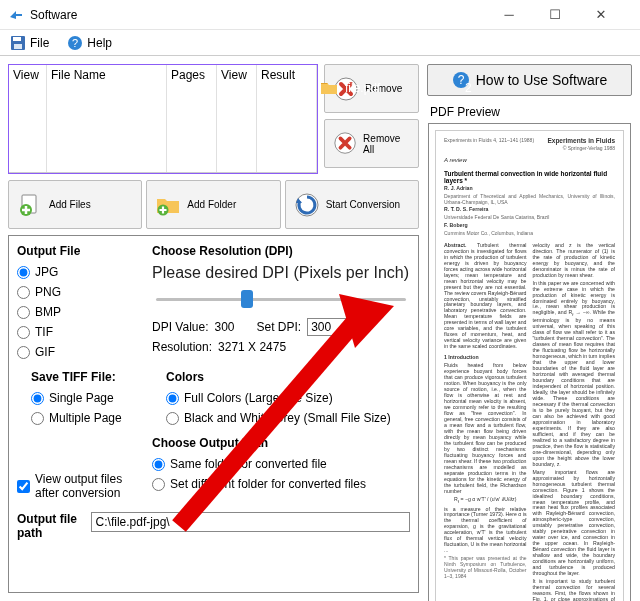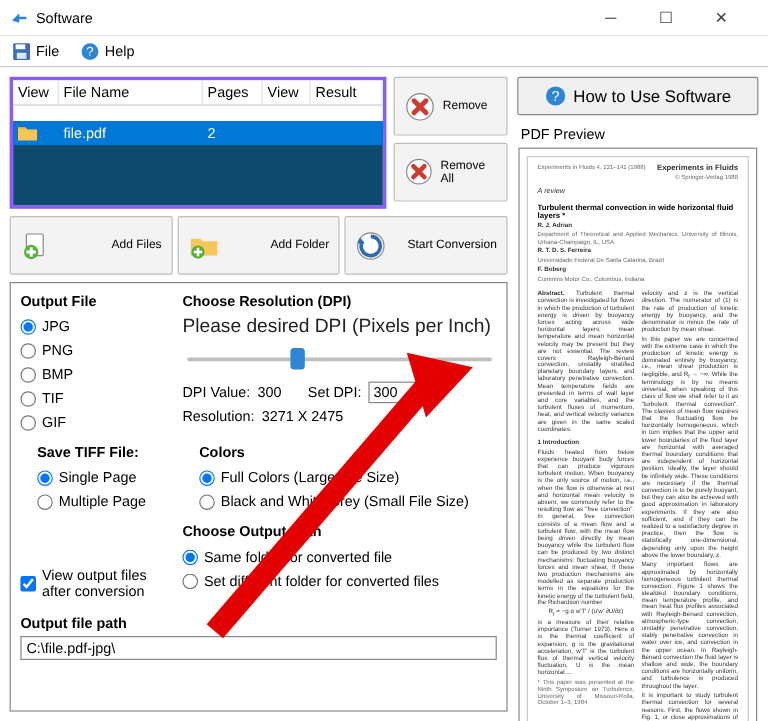--- a/index.html
+++ b/index.html
@@ -9,52 +9,52 @@
   .titlebar .title { flex:1; font-size:12px; }
   .titlebar .winbtns { display:flex; }
   .titlebar .winbtn { width:46px; height:30px; display:flex; align-items:center; justify-content:center; color:#444; font-size:13px; font-family:Arial;}
   .menubar { height:26px; display:flex; align-items:center; padding:0 6px; gap:10px; border-bottom:1px solid #ccc;}
   .menubar .mitem { display:flex; align-items:center; gap:4px; padding:2px 4px; font-size:12px; }
   .disk-icon, .help-icon { width:16px; height:16px; display:inline-block; }
   .content { display:flex; padding:8px; gap:8px; height:calc(601px - 30px - 26px); }
   .leftcol { flex:1; display:flex; flex-direction:column; gap:6px; }
   .rightcol { width:236px; display:flex; flex-direction:column; gap:6px; }
   .filegrid-wrap { display:flex; gap:6px; height:110px;}
-  .grid-panel { flex:1; border:3px solid #8b5cf6; background:#fff; display:flex; flex-direction:column; }
+  .grid-panel { flex:1; border:1px solid #8b5cf6; background:#fff; display:flex; }
   .grid-header { display:flex; background:#fff; border-bottom:1px solid #ccc; font-size:12px;}
   .grid-header .cell { padding:3px 4px; border-right:1px solid #e0e0e0; }
   .grid-body { flex:1; background:#0c4a6e; position:relative;margin-top:13px; }
   .grid-row { position:absolute; top:0; left:0; right:0; height:20px; display:flex; background:#0078d7; color:#fff; align-items:center; font-size:12px;}
   .grid-row .cell { padding:0 4px; display:flex; align-items:center; gap:3px; height:100%; }
   .col-view { width:38px; }
   .col-fname { flex:1; min-width:120px; }
   .col-pages { width:50px; }
   .col-view2 { width:40px; }
   .col-result { width:60px; }
   .gridside { width:95px; display:flex; flex-direction:column; gap:6px;}
   .btn { background:#f3f3f3; border:1px solid #bdbdbd; border-radius:2px; padding:4px 6px; display:flex; align-items:center; gap:6px; font-size:12px; cursor:pointer; }
   .btn.big { height:49px; padding:4px 8px; font-size:10px;}
   .btn .icon { width:18px; height:18px; }
   .big .icon { width:26px; height:26px;}
   .actionrow { display:flex; gap:4px; }
-  .actionrow .btn { flex:1; justify-content:space-between; }
+  .actionrow .btn { flex:1; justify-content:flex-start; }
   .options { border:1px solid #888; flex:1; padding:8px 8px 18px 8px; display:flex; flex-direction:column; gap:6px; position:relative; }
   .row-grid { display:flex; gap:10px;}
   .leftopts { width:125px; display:flex; flex-direction:column; gap:4px;}
   .rightopts { flex:1; display:flex; flex-direction:column; gap:4px;}
   .section-title { font-weight:bold; font-size:12px; margin-bottom:2px;}
   .radio, .check { display:flex; align-items:center; gap:5px; font-size:12px; padding:1px 0;}
   .radio input, .check input { margin:0; }
   .subtext { font-size:16px; color:#222; }
   .slider-wrap { position:relative; height:22px; margin:2px 4px 4px 4px;}
   .track { position:absolute; top:10px; left:0; right:0; height:3px; background:#bfbfbf; border-radius:2px;}
   .thumb { position:absolute; top:2px; width:12px; height:18px; background:#2e84d5; border-radius:3px; }
   .dpirow { display:flex; gap:6px; align-items:center; font-size:12px; }
   .dpi-input { width:44px; border:1px solid #888; padding:1px 3px; font-size:12px; text-align:left; height:18px;}
-  .outpathrow { display:flex; flex-direction:column; gap:2px; }
+  .outpathrow { display:flex; flex-direction:row; gap:2px; }
   .outpath-input { width:100%; border:1px solid #888; padding:2px 4px; font-size:12px; height:20px; }
   .howto { border:1px solid #888; background:#f0f0f0; padding:6px; display:flex; align-items:center; gap:6px; font-size:14px; justify-content:center;}
   .preview-wrap { flex:1; border:1px solid transparent; display:flex; flex-direction:column; }
   .preview-label { font-size:12px; padding:2px 0 4px 2px; }
   .preview-box { flex:1; border:1px solid #888; background:#fff; display:flex; flex-direction:column; position:relative; }
   .paper { flex:1; margin:6px; border:1px solid #ccc; background:#fff; padding:6px 8px; font-size:5.2px; color:#333; overflow:hidden; position:relative;}
   .paper h1 { font-size:6.5px; margin:6px 0 2px 0; font-weight:bold; color:#000;}
   .paper .journal { position:absolute; top:6px; right:8px; font-size:6.5px; font-weight:bold;}
   .paper .small { font-size:5px; color:#666;}
   .paper .twocol { display:flex; gap:6px; margin-top:4px;}

